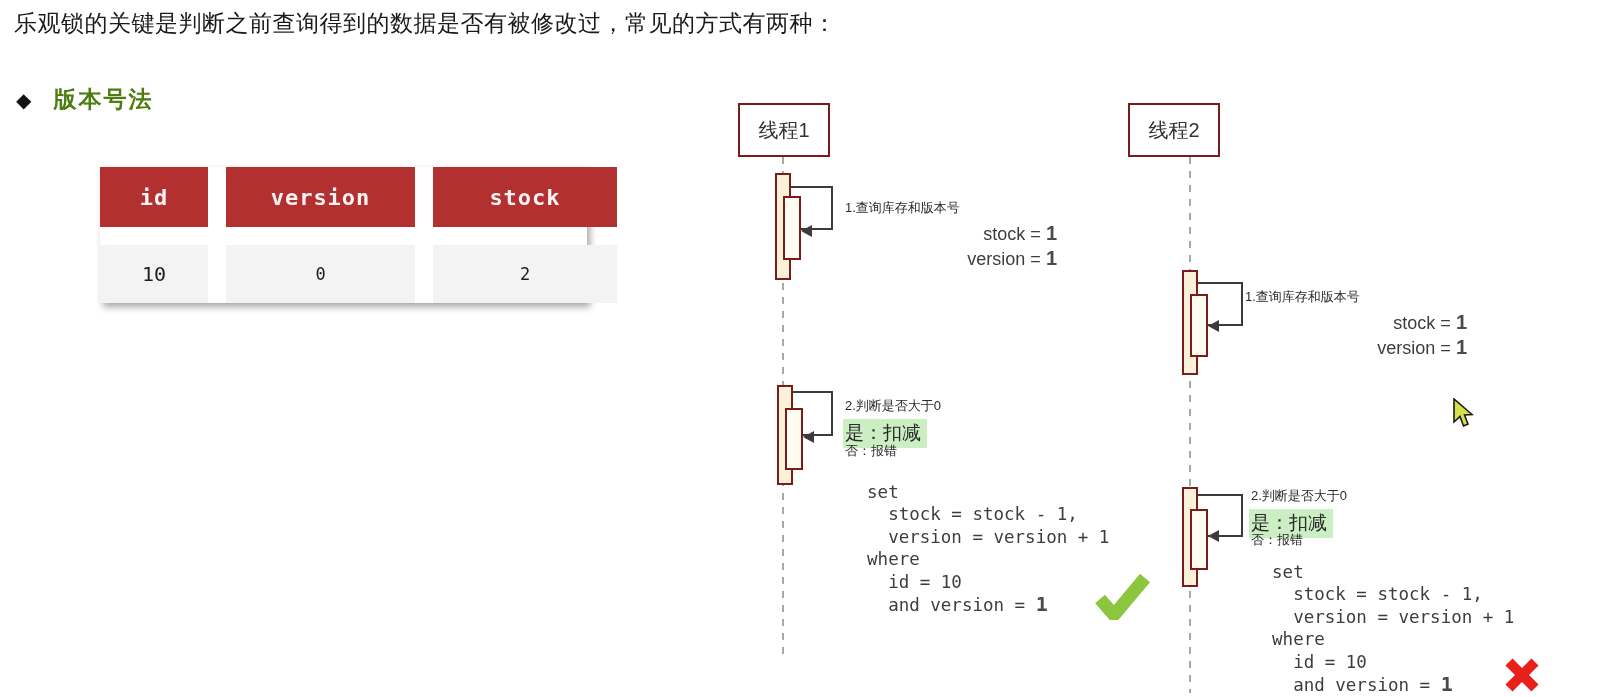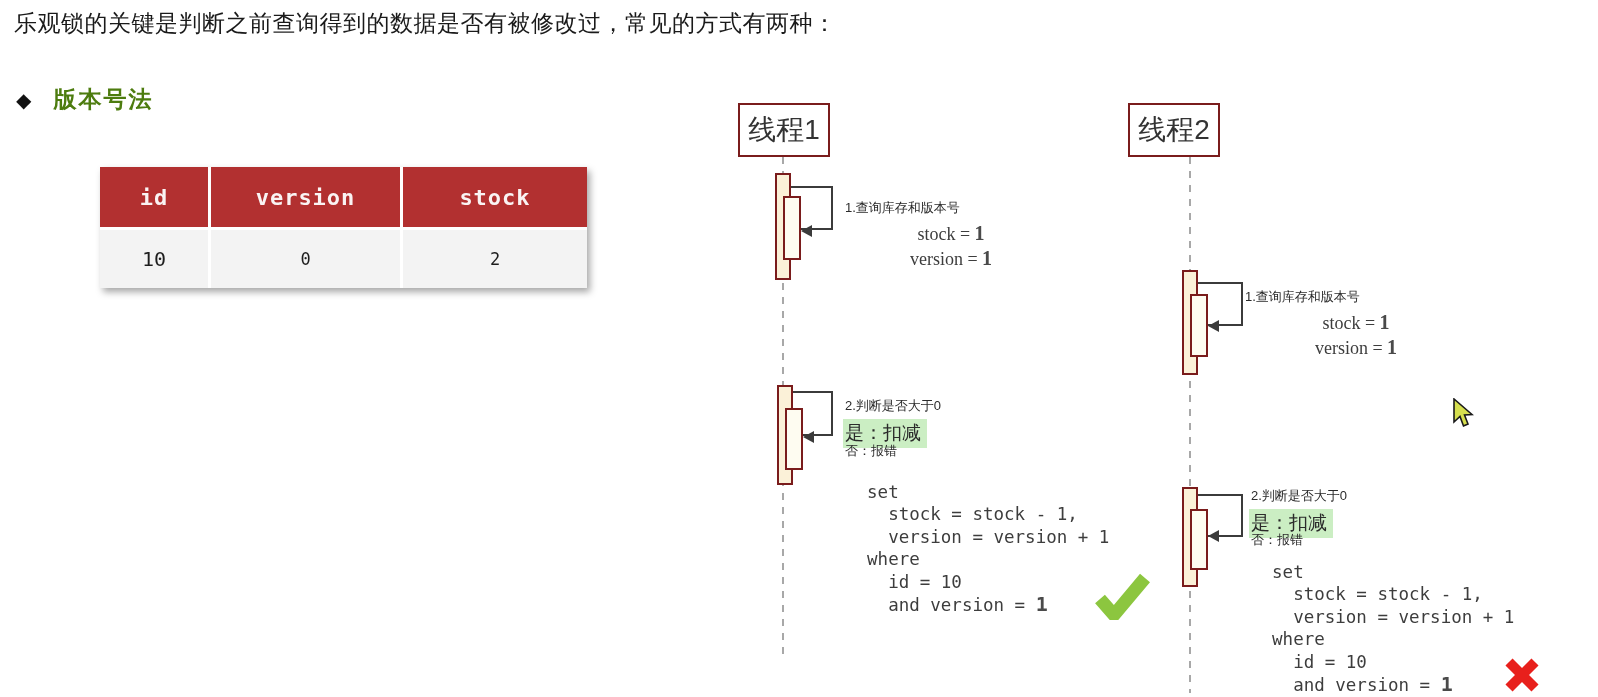--- a/index.html
+++ b/index.html
@@ -8,42 +8,42 @@
   .canvas { position:relative; width:1598px; height:697px; background:#fff; }
 
   .intro { position:absolute; left:14px; top:8px; font-size:23px; color:#1a1a1a; letter-spacing:0.5px; }
 
   .section-heading { position:absolute; left:16px; top:84px; display:flex; align-items:center; }
   .bullet { font-size:20px; color:#111; margin-right:22px; }
   .section-title { font-size:23px; font-weight:bold; color:#4d7c0f; letter-spacing:2px; }
 
   
   .stock-table { position:absolute; left:100px; top:167px; width:487px;
-                 display:grid; grid-template-columns:108px 189px 184px; gap:3px;
+                 display:grid; grid-template-columns:108px 189px 184px; gap:18px;
                  background:#ffffff; box-shadow:3px 4px 7px rgba(0,0,0,0.35); }
   .th { background:#B23030; color:#FAF3F3; height:60px; display:flex; align-items:center; justify-content:center;
         font-family:"DejaVu Sans Mono", monospace; font-weight:bold; font-size:22px; letter-spacing:1px; }
   .td { background:#F3F3F3; height:58px; display:flex; align-items:center; justify-content:center;
         font-family:"DejaVu Sans Mono", monospace; color:#1d1d1d; font-size:17px; }
   .td-big { font-size:20px; }
 
   
   .actor-box { position:absolute; width:92px; height:54px; background:#fff; border:2px solid #7A1C1C;
-               display:flex; align-items:center; justify-content:center; font-size:28px; color:#333; z-index:3; }
+               display:flex; align-items:center; justify-content:center; font-size:20px; color:#333; z-index:3; }
   .lifeline { position:absolute; width:2px; z-index:1;
               background:repeating-linear-gradient(to bottom,#A8A8A8 0 7px, transparent 7px 14px); }
   .bar-outer { position:absolute; width:16px; background:#FBF1D8; border:2px solid #7A1C1C; z-index:3; }
   .bar-inner { position:absolute; width:18px; background:#FEFCF1; border:2px solid #7A1C1C; z-index:4; }
   .loop { position:absolute; border-top:2px solid #3b3b3b; border-right:2px solid #3b3b3b;
           border-bottom:2px solid #3b3b3b; z-index:2; }
   .arrowhead { position:absolute; width:0; height:0; border-top:6px solid transparent;
                border-bottom:6px solid transparent; border-right:11px solid #3b3b3b; z-index:5; }
 
   .note-title { position:absolute; font-size:13px; color:#2b2b2b; z-index:6; white-space:nowrap; }
-  .note-values { position:absolute; text-align:center; font-family:Liberation Serif, serif;
+  .note-values { position:absolute; text-align:right; font-family:Liberation Sans, sans-serif;
                  font-size:18px; line-height:23.5px; color:#3d3d3d; z-index:6; white-space:pre; }
   .note-values b, .codeblock b { font-size:20px; color:#4a4a4a; }
   .hl-yes { position:absolute; font-size:19px; color:#2b2b2b; background:#CBEEC3; padding:1px 6px 2px 2px; z-index:6; white-space:nowrap; }
   .codeblock { position:absolute; font-family:"DejaVu Sans Mono", monospace; font-size:17.5px;
                line-height:22.4px; color:#3d3d3d; white-space:pre; z-index:6; }
 
   .check-icon { position:absolute; left:1093px; top:572px; z-index:7; }
   .cross-icon { position:absolute; left:1503px; top:656px; z-index:7; }
   .mouse-cursor { position:absolute; left:1452px; top:398px; z-index:9; }
 

